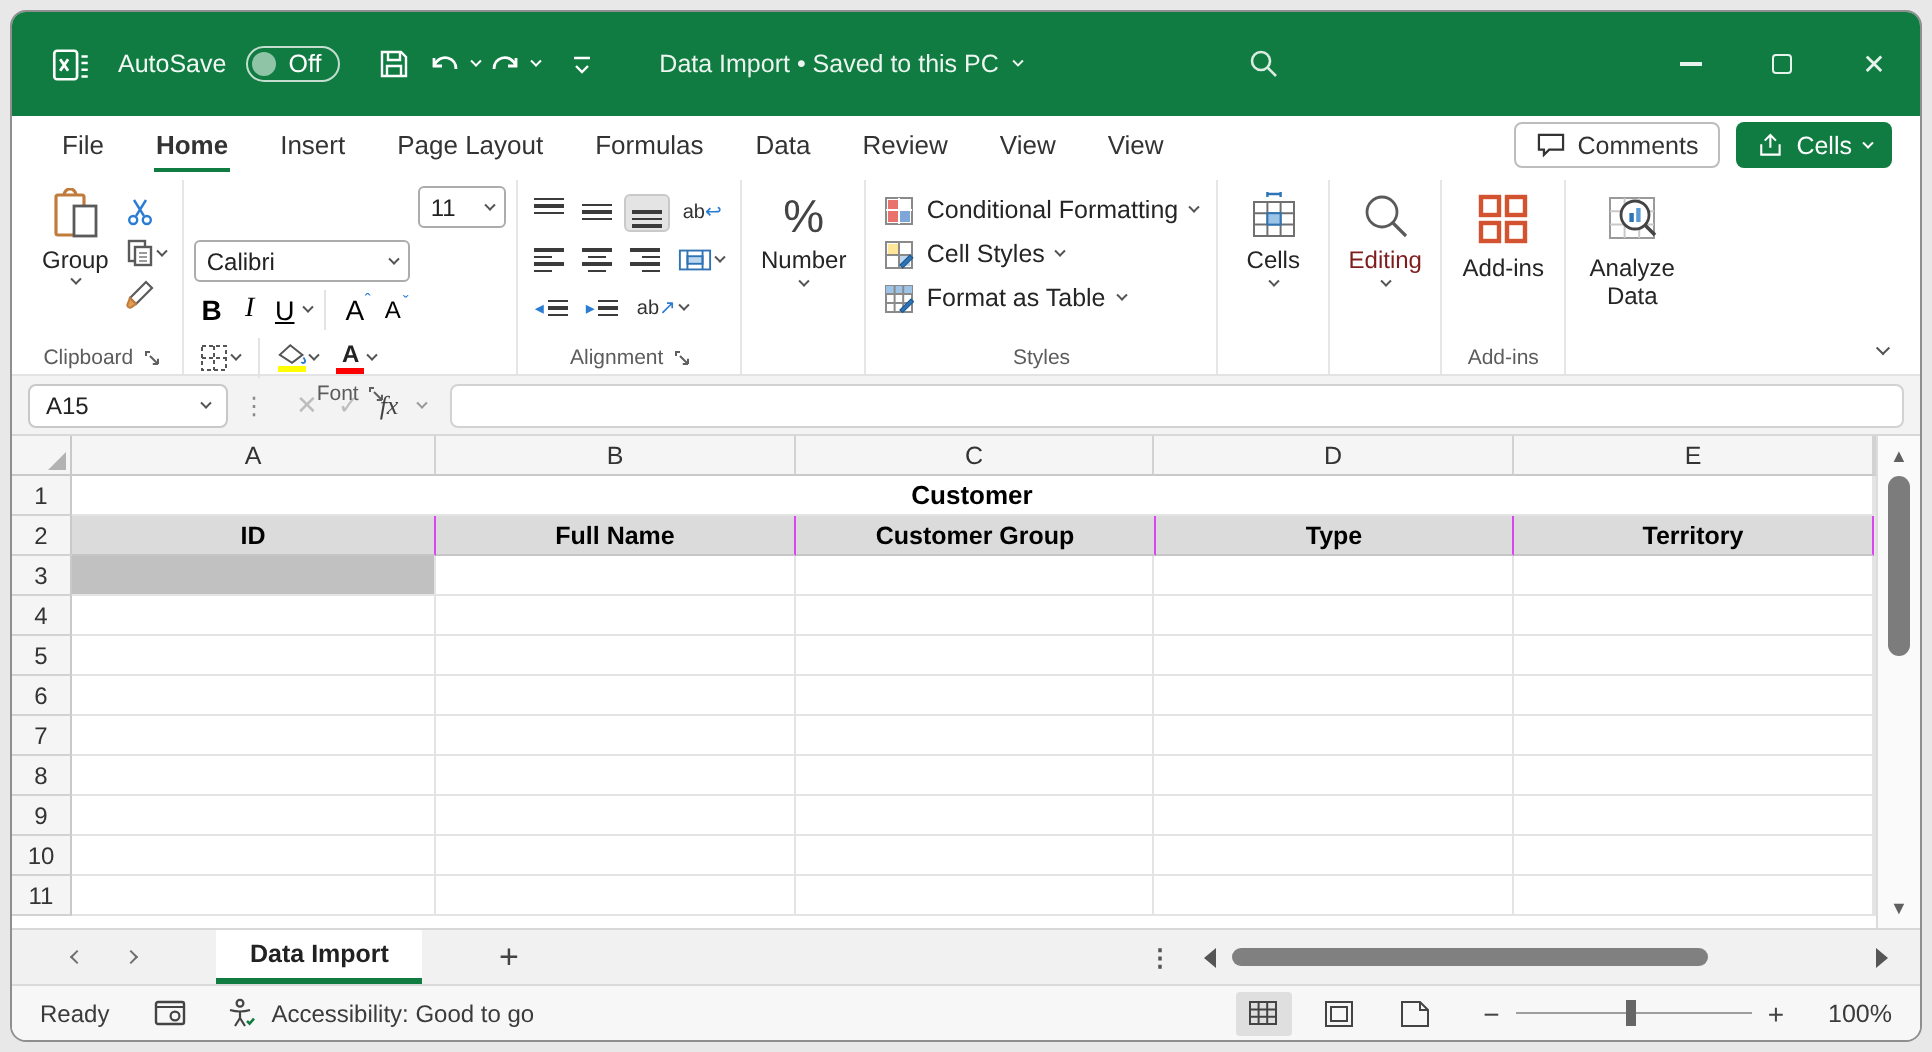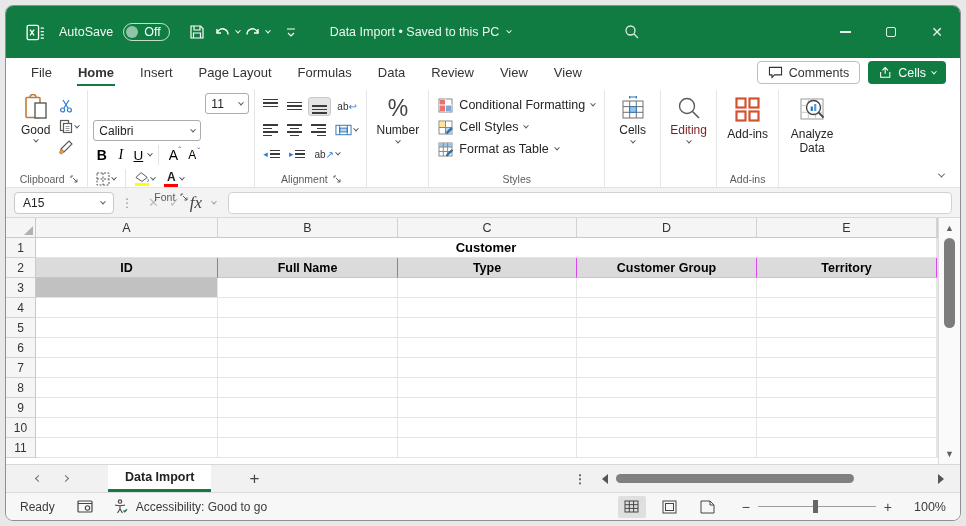--- a/index.html
+++ b/index.html
@@ -73,21 +73,21 @@
   .collapse-chev { position:absolute; right:16px; bottom:9px; color:#555; }
   .analyze-label { width:54px; text-align:center; line-height:1.2; }
 
   
   .formulabar { height:30px; background:#F3F3F3; display:flex; align-items:center; flex:none; border-bottom:1px solid #D8D8D8; }
   .namebox { width:100px; height:22px; margin-left:8px; background:#fff; border:1px solid #C8C8C8; border-radius:4px;
              display:flex; align-items:center; justify-content:space-between; padding:0 8px; font-size:12px; color:#222; }
   .fbar-dots { color:#8a8a8a; margin:0 7px; font-size:12px; letter-spacing:0; }
   .fbar-btns { display:flex; align-items:center; gap:10px; padding:0 8px; }
   .fbar-x, .fbar-check { color:#BDBDBD; font-size:13px; }
-  .fbar-fx { font-family:"Liberation Serif",serif; font-style:italic; font-size:17px; color:#444; }
+  .fbar-fx { font-family:"Liberation Serif",serif; font-style:italic; font-size:13px; color:#444; }
   .formula-input { flex:1; height:22px; background:#fff; border:1px solid #D2D2D2; border-radius:4px; margin:0 8px 0 4px; }
 
   
   .gridwrap { flex:1; display:flex; background:#fff; overflow:hidden; }
   .sheet { flex:1; display:flex; flex-direction:column; }
   .grid-hrow { display:flex; height:20px; flex:none; }
   .corner { width:30px; flex:none; background:#F5F5F5; border-right:1px solid #C9C9C9; border-bottom:1px solid #C9C9C9; position:relative; }
   .corner span { position:absolute; right:2px; bottom:2px; width:0; height:0;
                  border-bottom:9px solid #B2B2B2; border-left:9px solid transparent; }
   .colh { background:#F5F5F5; border-right:1px solid #D2D2D2; border-bottom:1px solid #C9C9C9;
@@ -240,21 +240,21 @@
   <div class="ribbon">
 
     <div class="rgroup">
       <div class="rg-body">
         <div class="bigbtn">
           <svg width="24" height="27" viewBox="0 0 24 27">
               <rect x="2" y="3.5" width="14" height="20" rx="1" fill="none" stroke="#C07C3C" stroke-width="1.6"></rect>
               <path d="M6 3.5a3 3 0 0 1 6 0" fill="none" stroke="#C07C3C" stroke-width="1.6"></path>
               <rect x="11" y="9" width="11" height="15" fill="#fff" stroke="#5A5A5A" stroke-width="1.4"></rect>
             </svg>
-          <span>Good</span>
+          <span>Group</span>
           <span class="chev sm" style="color:#555;"></span>
         </div>
         <div style="display:flex; flex-direction:column; justify-content:flex-start; padding-top:4px;">
           <div class="smallrow">
             <svg width="14" height="14" viewBox="0 0 14 14">
                 <path d="M4 1l5 8M10 1L5 9" stroke="#2B7CD3" stroke-width="1.2" fill="none"></path>
                 <circle cx="3.6" cy="11" r="2" fill="none" stroke="#2B7CD3" stroke-width="1.2"></circle>
                 <circle cx="10.4" cy="11" r="2" fill="none" stroke="#2B7CD3" stroke-width="1.2"></circle>
               </svg>
           </div>
@@ -580,22 +580,22 @@
         </div>
         <div class="grow-row">
           <div class="rowh">1</div>
           <div class="cell title" style="width: 901px;">Customer</div>
           <div class="cell fill"></div>
         </div>
         <div class="grow-row">
           <div class="rowh">2</div>
           <div class="cell hdr" style="width: 182px;">ID</div>
           <div class="cell hdr" style="width: 180px;">Full Name</div>
+          <div class="cell hdr" style="width: 180px;">Customer Group</div>
           <div class="cell hdr" style="width: 179px;">Type</div>
-          <div class="cell hdr" style="width: 180px;">Customer Group</div>
           <div class="cell hdr" style="width: 180px;">Territory</div>
           <div class="cell fill"></div>
         </div>
         <div class="grow-row">
           <div class="rowh">3</div>
           <div class="cell sel" style="width: 182px;"></div>
           <div class="cell" style="width: 180px;"></div>
           <div class="cell" style="width: 179px;"></div>
           <div class="cell" style="width: 180px;"></div>
           <div class="cell" style="width: 180px;"></div>

